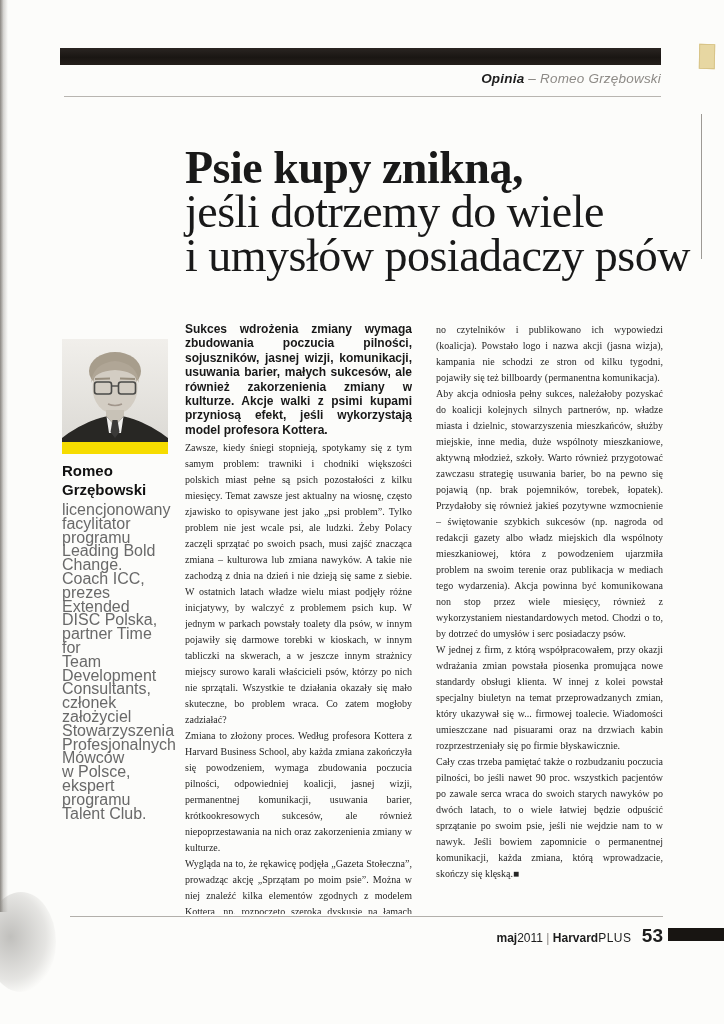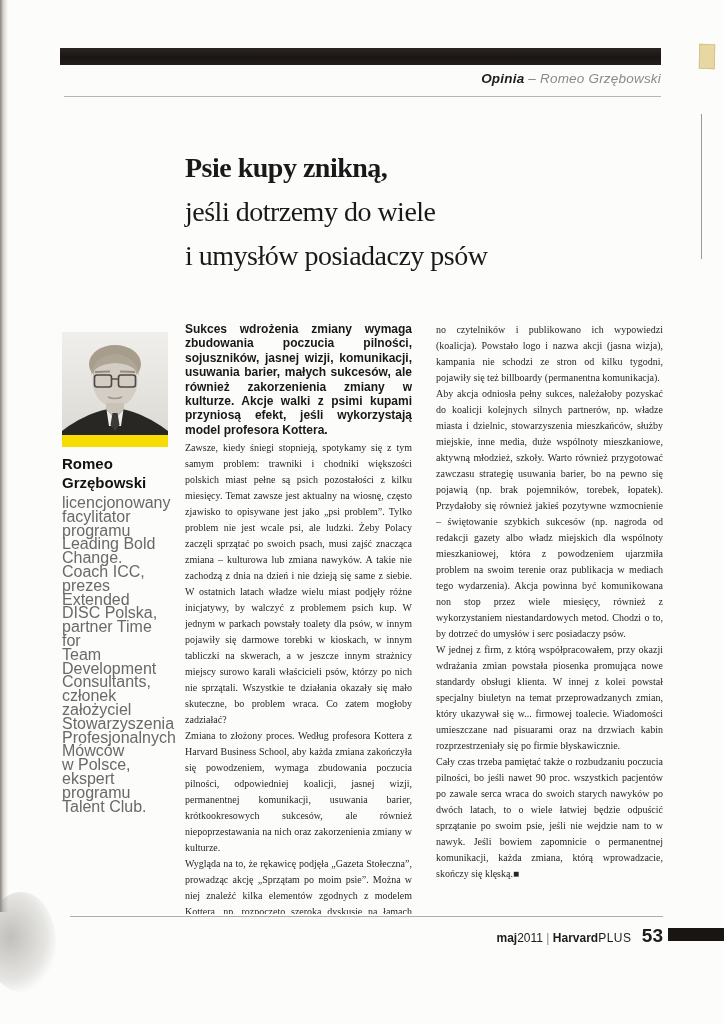--- a/index.html
+++ b/index.html
@@ -23,26 +23,26 @@
   
   .top-bar{left:60px;top:48px;width:601px;height:17px;
     background:linear-gradient(to bottom,#2a2522,#1a1613 55%,#241f1b);}
   .kicker{left:60px;top:71px;width:601px;text-align:right;font-size:13.5px;letter-spacing:.2px;font-style:italic;}
   .kicker .sec{font-weight:bold;color:#1d1d1d;}
   .kicker .sep,.kicker .auth{color:#8d8a86;}
   .kicker-rule{left:64px;top:96px;width:597px;height:1px;background:#b8b5b0;}
 
   
   .title{left:185px;top:146px;width:520px;
-    font-family:"Liberation Serif",serif;font-size:28px;line-height:44px;
+    font-family:"Liberation Serif",serif;font-size:46px;line-height:44px;
     color:#191919;letter-spacing:-.5px;}
   .title .t1{font-weight:bold;}
 
   
-  .author-box{left:62px;top:332px;width:107px;}
+  .author-box{left:62px;top:339px;width:107px;}
   .photo{width:106px;height:103px;overflow:hidden;background:#eceae7;}
   .accent-bar{width:106px;height:12px;}
   .author-name{margin-top:8px;font-size:15px;line-height:18.5px;font-weight:bold;
     color:#111;white-space:pre-line;}
   .author-bio{margin-top:4px;font-size:16px;line-height:13.8px;color:#696969;
     white-space:pre-line;}
 
   
   .columns{left:185px;top:322px;width:478px;height:592px;display:flex;gap:24px;}
   .col{width:232px;height:592px;overflow:hidden;}

